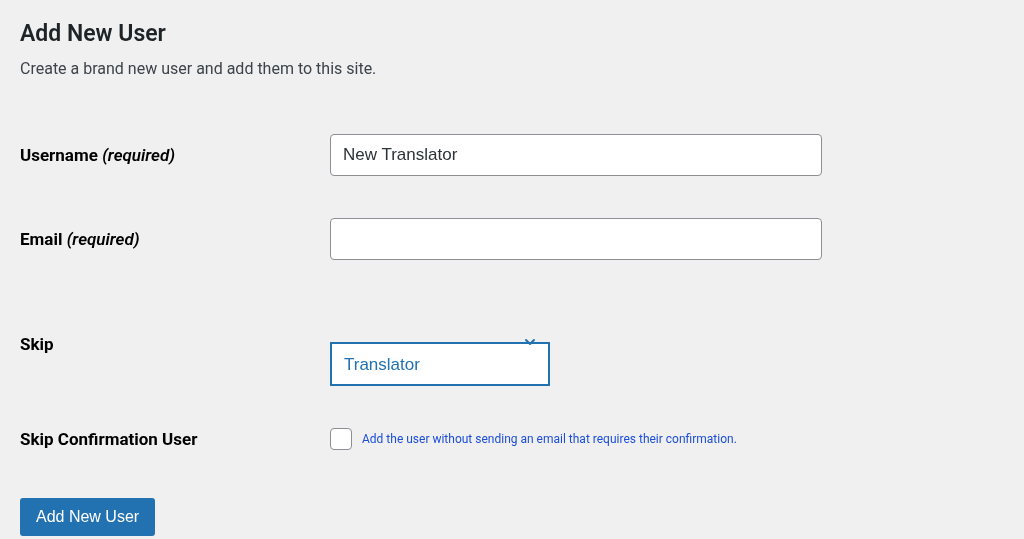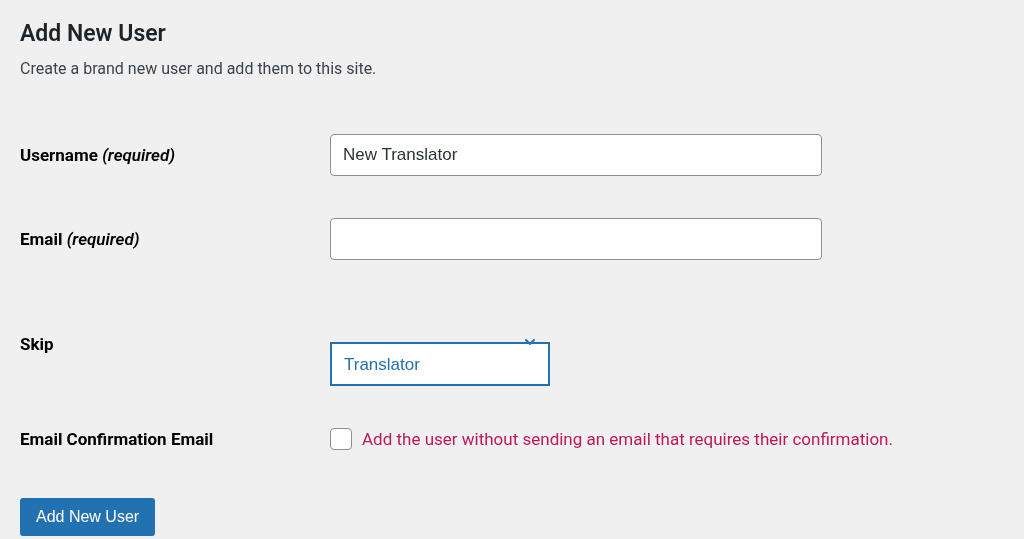--- a/index.html
+++ b/index.html
@@ -90,22 +90,22 @@
       width: 22px;
       height: 22px;
       border: 1px solid #8c8f94;
       border-radius: 4px;
       background: #ffffff;
       appearance: none;
       -webkit-appearance: none;
       cursor: pointer;
     }
     .checkbox-label {
-      font-size: 17px;
-      color: #be185d;
+      font-size: 12px;
+      color: #1d4ed8;
       font-weight: 400;
     }
     .submit-button {
       background: #2271b1;
       color: #ffffff;
       border: none;
       border-radius: 3px;
       padding: 10px 16px;
       font-size: 16px;
       cursor: pointer;
@@ -143,21 +143,21 @@
     </select>
     <span class="select-chevron">
       <svg width="16" height="16" viewBox="0 0 16 16" fill="none">
         <path d="M4 6 L8 10 L12 6" stroke="currentColor" stroke-width="2" stroke-linecap="round" stroke-linejoin="round"></path>
       </svg>
     </span>
   </div>
 </div>
 
 <div class="form-row checkbox-row">
-  <label class="form-label">Email Confirmation Email</label>
+  <label class="form-label">Skip Confirmation User</label>
   <div class="checkbox-wrapper">
     <input type="checkbox" class="checkbox-input" style="">
     <span class="checkbox-label">Add the user without sending an email that requires their confirmation.</span>
   </div>
 </div>
 
 <button class="submit-button">Add New User</button>
 
 
 

